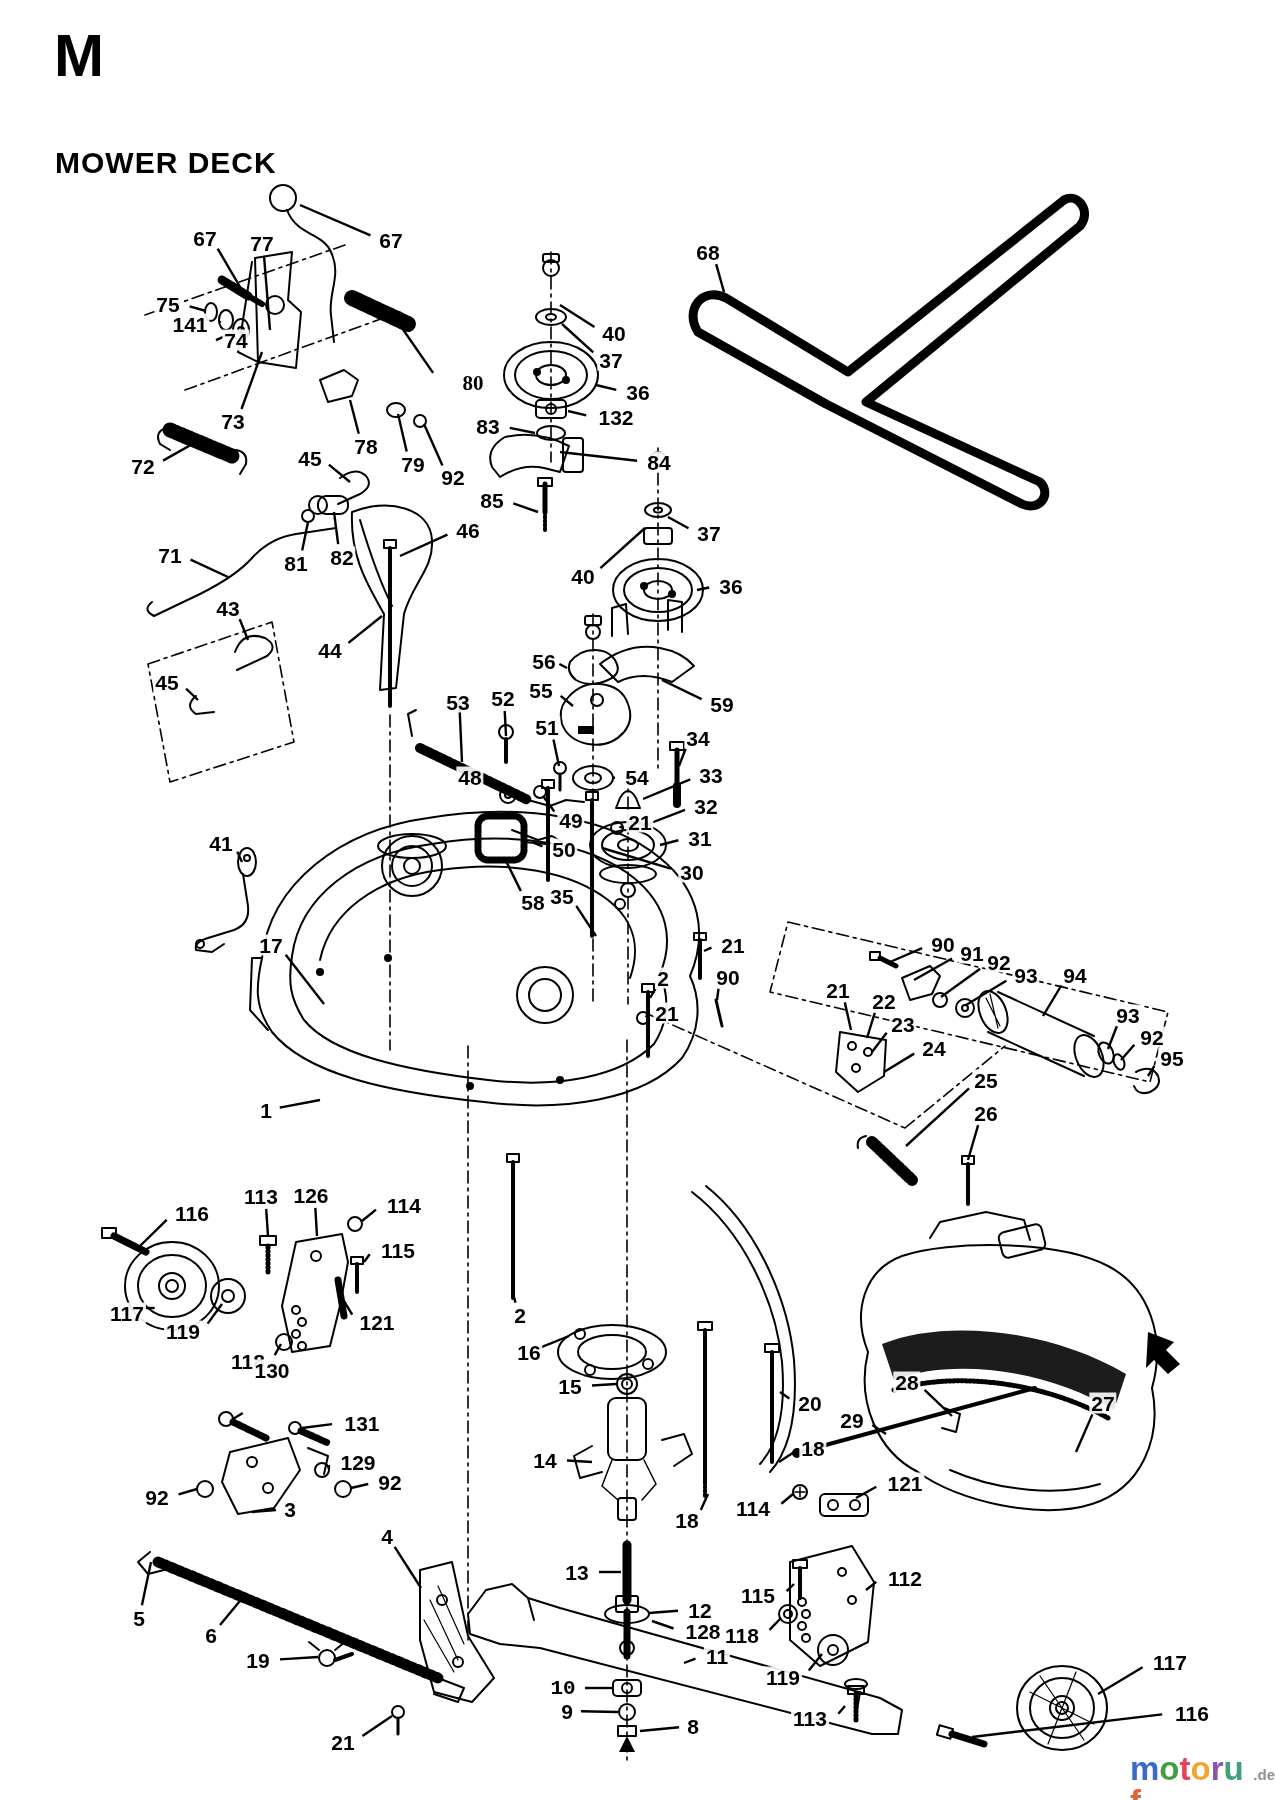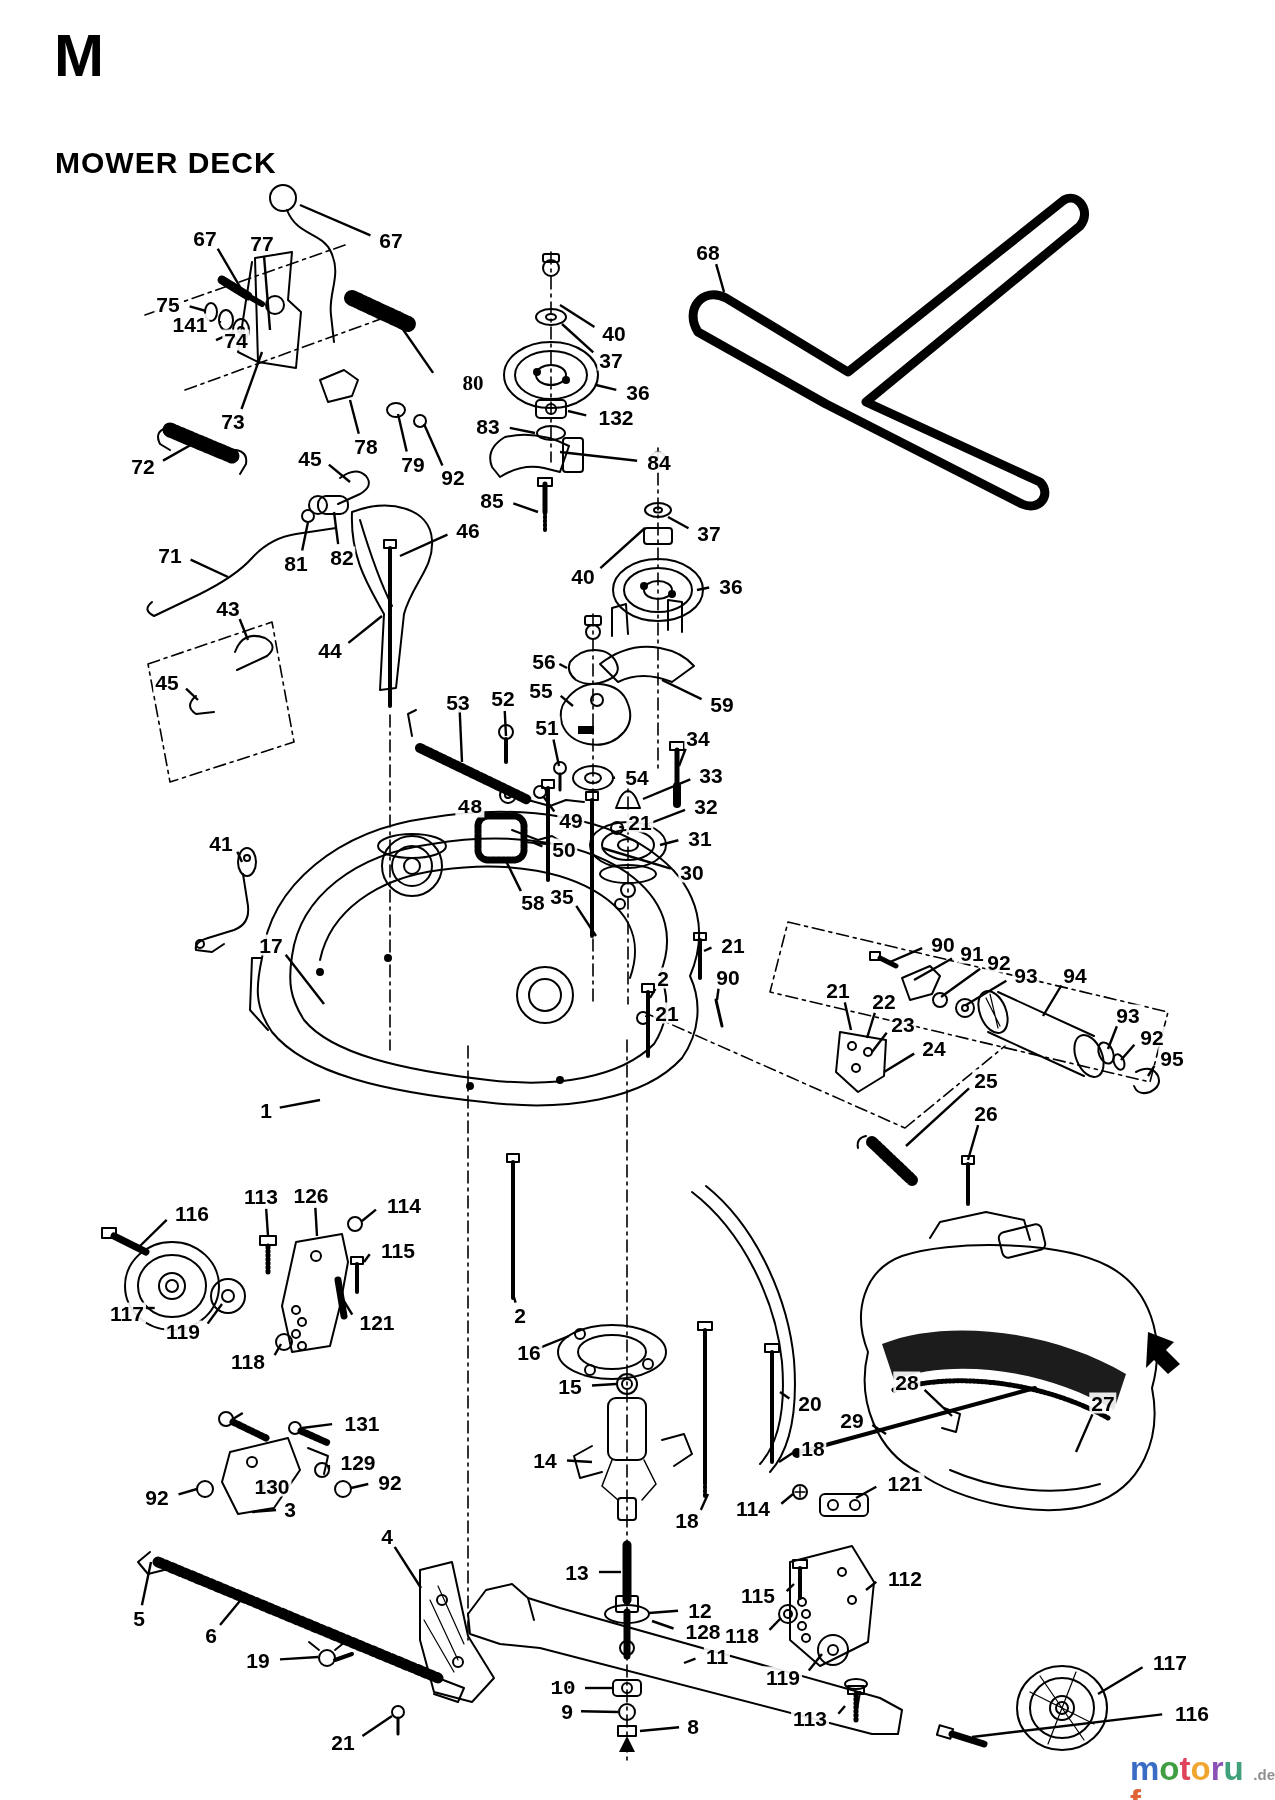--- a/index.html
+++ b/index.html
@@ -471,21 +471,21 @@
       <div class="plabel" style="left: 722px; top: 704px;">59</div>
       <div class="plabel" style="left: 458px; top: 686px; margin-top: 16px;">53</div>
       <div class="plabel" style="left: 503px; top: 698px;">52</div>
       <div class="plabel" style="left: 547px; top: 727px;">51</div>
       <div class="plabel" style="left: 698px; top: 738px;">34</div>
       <div class="plabel" style="left: 711px; top: 775px;">33</div>
       <div class="plabel" style="left: 706px; top: 806px;">32</div>
       <div class="plabel" style="left: 700px; top: 838px;">31</div>
       <div class="plabel" style="left: 692px; top: 872px;">30</div>
       <div class="plabel" style="left: 637px; top: 777px;">54</div>
-      <div class="plabel" style="left: 470px; top: 807px; font-family: Liberation Mono, monospace;">48</div>
+      <div class="plabel" style="left: 470px; top: 777px;">48</div>
       <div class="plabel" style="left: 571px; top: 820px;">49</div>
       <div class="plabel" style="left: 564px; top: 849px;">50</div>
       <div class="plabel" style="left: 533px; top: 902px;">58</div>
       <div class="plabel" style="left: 562px; top: 896px;">35</div>
       <div class="plabel" style="left: 228px; top: 608px;">43</div>
       <div class="plabel" style="left: 167px; top: 682px;">45</div>
       <div class="plabel" style="left: 221px; top: 843px;">41</div>
       <div class="plabel" style="left: 271px; top: 945px;">17</div>
       <div class="plabel" style="left: 266px; top: 1110px;">1</div>
       <div class="plabel" style="left: 640px; top: 822px;">21</div>
@@ -509,21 +509,21 @@
       <div class="plabel" style="left: 986px; top: 1113px;">26</div>
       <div class="plabel" style="left: 261px; top: 1196px;">113</div>
       <div class="plabel" style="left: 311px; top: 1195px;">126</div>
       <div class="plabel" style="left: 192px; top: 1213px;">116</div>
       <div class="plabel" style="left: 404px; top: 1205px;">114</div>
       <div class="plabel" style="left: 398px; top: 1250px;">115</div>
       <div class="plabel" style="left: 127px; top: 1313px;">117</div>
       <div class="plabel" style="left: 183px; top: 1331px;">119</div>
       <div class="plabel" style="left: 248px; top: 1361px;">118</div>
       <div class="plabel" style="left: 377px; top: 1322px;">121</div>
-      <div class="plabel" style="left: 272px; top: 1486px; text-align: center;">130</div>
+      <div class="plabel" style="left: 272px; top: 1370px; text-align: center;">130</div>
       <div class="plabel" style="left: 362px; top: 1423px;">131</div>
       <div class="plabel" style="left: 358px; top: 1462px;">129</div>
       <div class="plabel" style="left: 157px; top: 1497px;">92</div>
       <div class="plabel" style="left: 390px; top: 1482px;">92</div>
       <div class="plabel" style="left: 290px; top: 1509px;">3</div>
       <div class="plabel" style="left: 387px; top: 1536px;">4</div>
       <div class="plabel" style="left: 139px; top: 1618px;">5</div>
       <div class="plabel" style="left: 211px; top: 1635px;">6</div>
       <div class="plabel" style="left: 258px; top: 1660px;">19</div>
       <div class="plabel" style="left: 343px; top: 1742px;">21</div>

